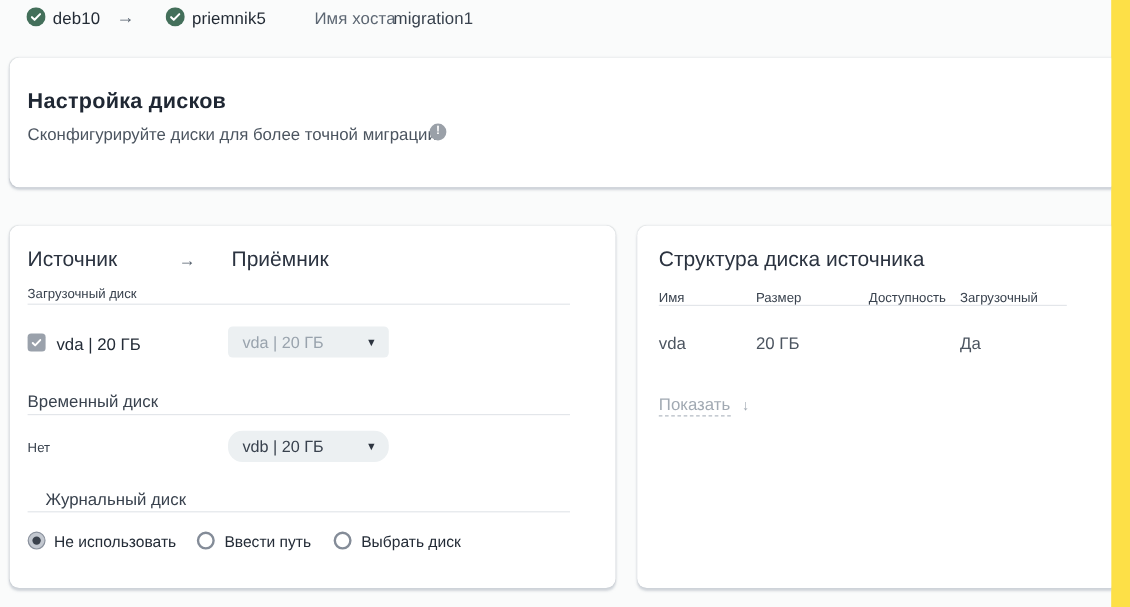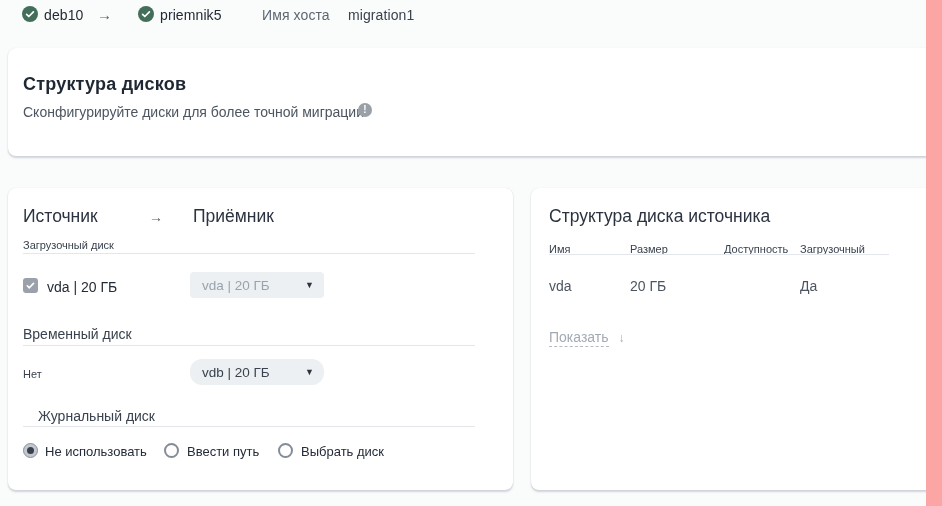--- a/index.html
+++ b/index.html
@@ -5,42 +5,42 @@
   * { box-sizing: border-box; margin: 0; padding: 0; }
   html, body { background: #ffffff; }
   body {
     font-family: "Liberation Sans", sans-serif;
     color: #2b3340;
   }
   .viewport {
     position: relative;
     width: 942px;
     height: 506px;
-    background: #fca5a5;
+    background: #fde047;
     overflow: hidden;
   }
   .content-area {
     position: absolute;
     left: 0; top: 0;
     width: 926px;
     height: 506px;
     background: #fafbfb;
     overflow: hidden;
   }
   
   .top-bar { position: absolute; left: 0; top: 0; width: 926px; height: 32px; }
   .top-bar .check-icon { position: absolute; top: 6px; width: 16px; height: 16px; }
   .tb-src-icon { left: 22px; }
   .tb-dst-icon { left: 138px; }
   .tb-text { position: absolute; top: 7px; font-size: 14px; color: #232b35; letter-spacing: .1px; }
   .tb-src-label { left: 44px; }
   .tb-arrow { left: 97px; color: #55606d; font-size: 15px; top: 6px; }
   .tb-dst-label { left: 160px; }
   .tb-host-label { left: 262px; color: #5d6773; }
-  .tb-host-value { left: 348px; color: #39424e; }
+  .tb-host-value { left: 328px; color: #39424e; }
   
   .card {
     position: absolute;
     background: #ffffff;
     border-radius: 8px;
     box-shadow: 0 2px 2px rgba(173,181,191,.55), 0 0 1px rgba(120,130,140,.25);
   }
   .card-header { left: 8px; top: 48px; width: 930px; height: 108px; }
   .card-mapping { left: 8px; top: 188px; width: 505px; height: 302px; }
   .card-structure { left: 531px; top: 188px; width: 404px; height: 302px; }
@@ -145,21 +145,21 @@
             <circle cx="8" cy="8" r="8" fill="#436f5a"></circle>
             <path d="M4.6 8.3l2.2 2.2 4.6-4.7" stroke="#ffffff" stroke-width="1.7" fill="none" stroke-linecap="round" stroke-linejoin="round"></path>
           </svg>
       </span>
       <span class="tb-text tb-dst-label">priemnik5</span>
       <span class="tb-text tb-host-label">Имя хоста</span>
       <span class="tb-text tb-host-value">migration1</span>
     </div>
 
     <div class="card card-header">
-      <div class="hc-title">Структура дисков</div>
+      <div class="hc-title">Настройка дисков</div>
       <div class="hc-subtitle">Сконфигурируйте диски для более точной миграции</div>
       <div class="info-icon">!</div>
     </div>
 
     <div class="card card-mapping">
       <div class="mc-heading mc-src">Источник</div>
       <div class="mc-heading mc-head-arrow">→</div>
       <div class="mc-heading mc-dst">Приёмник</div>
 
       <div class="section-label-sm boot-label">Загрузочный диск</div>

